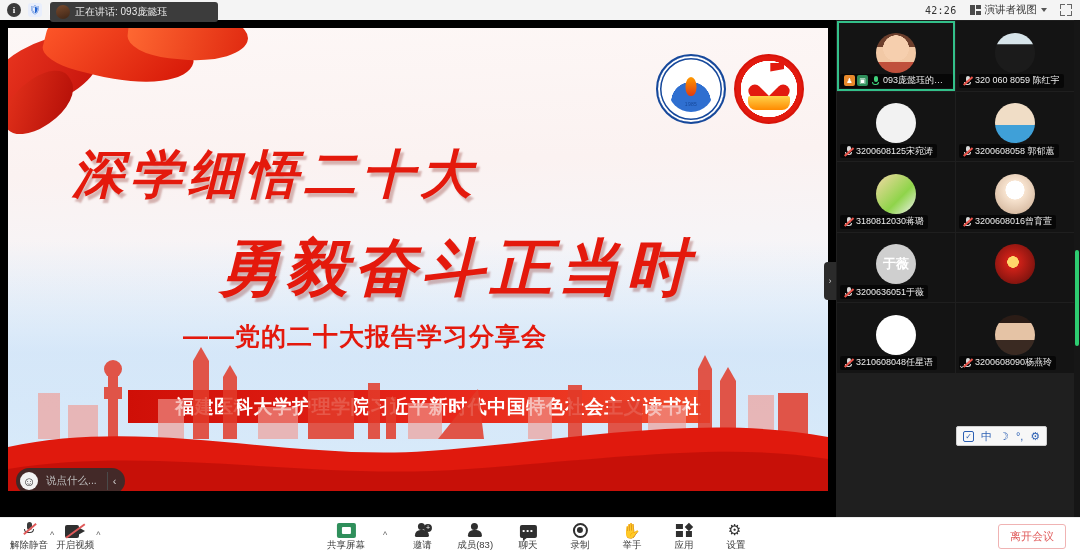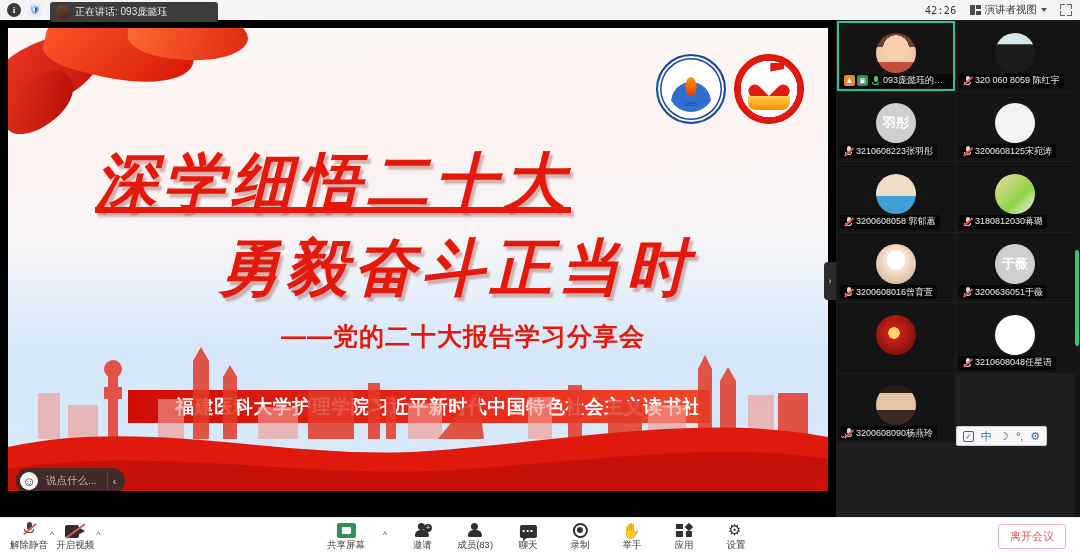--- a/index.html
+++ b/index.html
@@ -81,27 +81,27 @@
   .logo-red .lr-heart::before { left:13px; transform:rotate(45deg); transform-origin:0 100%; }
   .logo-red .lr-heart::after  { left:0;  transform:rotate(-45deg); transform-origin:100% 100%; }
   .logo-red .lr-book { position:absolute; left:50%; bottom:12px; transform:translateX(-50%);
               width:42px; height:14px;
               background:linear-gradient(180deg,#ffd24a,#ff8a00); border-radius:2px 2px 8px 8px; }
   .logo-red .lr-flag { position:absolute; left:52%; top:10%; width:14px; height:9px; background:#e21a0f;
               clip-path:polygon(0 0,100% 0,100% 70%,0 100%); }
 
   
   .title-wrap { position:absolute; left:0; top:0; width:100%; height:100%; }
-  .title-l1 { position:absolute; left:87px; top:112px; font-size:62px; letter-spacing:6px;
+  .title-l1 { position:absolute; left:64px; top:112px; font-size:52px; letter-spacing:6px;
               font-family:"Liberation Serif","DejaVu Serif",serif; font-weight:bold; font-style:italic;
-              color:#e4190c; text-shadow:3px 4px 2px rgba(120,10,5,.28);text-decoration:underline; }
+              color:#e4190c; text-shadow:3px 4px 2px rgba(120,10,5,.28); }
   .title-l2 { position:absolute; left:210px; top:198px; font-size:62px; letter-spacing:6px;
               font-family:"Liberation Serif","DejaVu Serif",serif; font-weight:bold; font-style:italic;
               color:#e4190c; text-shadow:3px 4px 2px rgba(120,10,5,.28); }
-  .title-sub { position:absolute; left:175px; top:292px; width:560px; text-align:center;
+  .title-sub { position:absolute; left:175px; top:292px; width:560px; text-align:left;
               font-size:25px; font-weight:bold; color:#e4190c; letter-spacing:1px; }
   .banner { position:absolute; left:120px; top:362px; width:582px; height:33px;
             background:linear-gradient(90deg,#cf0f07 0%,#e8261a 55%,#f04a2b 100%);
             display:flex; align-items:center; justify-content:center;padding-left:39px; }
   .banner span { color:#fff; font-size:19px; font-weight:bold; letter-spacing:.5px; }
 
   
   .skyline { position:absolute; left:0; bottom:52px; width:100%; height:92px; opacity:.85; }
   .wave { position:absolute; left:0; bottom:0; width:100%; height:88px; }
 
@@ -373,31 +373,20 @@
           <div class="label">
             <span class="mic-muted">
               <span class="body"></span>
               <span class="base"></span>
               <span class="slash"></span>
             </span>
             <span class="nm">320 060 8059 陈红宇</span>
           </div>
         </div>
         <div class="tile">
-          <div class="av ph-blue">羽彤</div>
-          <div class="label">
-            <span class="mic-muted">
-              <span class="body"></span>
-              <span class="base"></span>
-              <span class="slash"></span>
-            </span>
-            <span class="nm">3210608223张羽彤</span>
-          </div>
-        </div>
-        <div class="tile">
           <div class="av">
             <span class="ph ph-sketch"></span>
           </div>
           <div class="label">
             <span class="mic-muted">
               <span class="body"></span>
               <span class="base"></span>
               <span class="slash"></span>
             </span>
             <span class="nm">3200608125宋宛涛</span>

